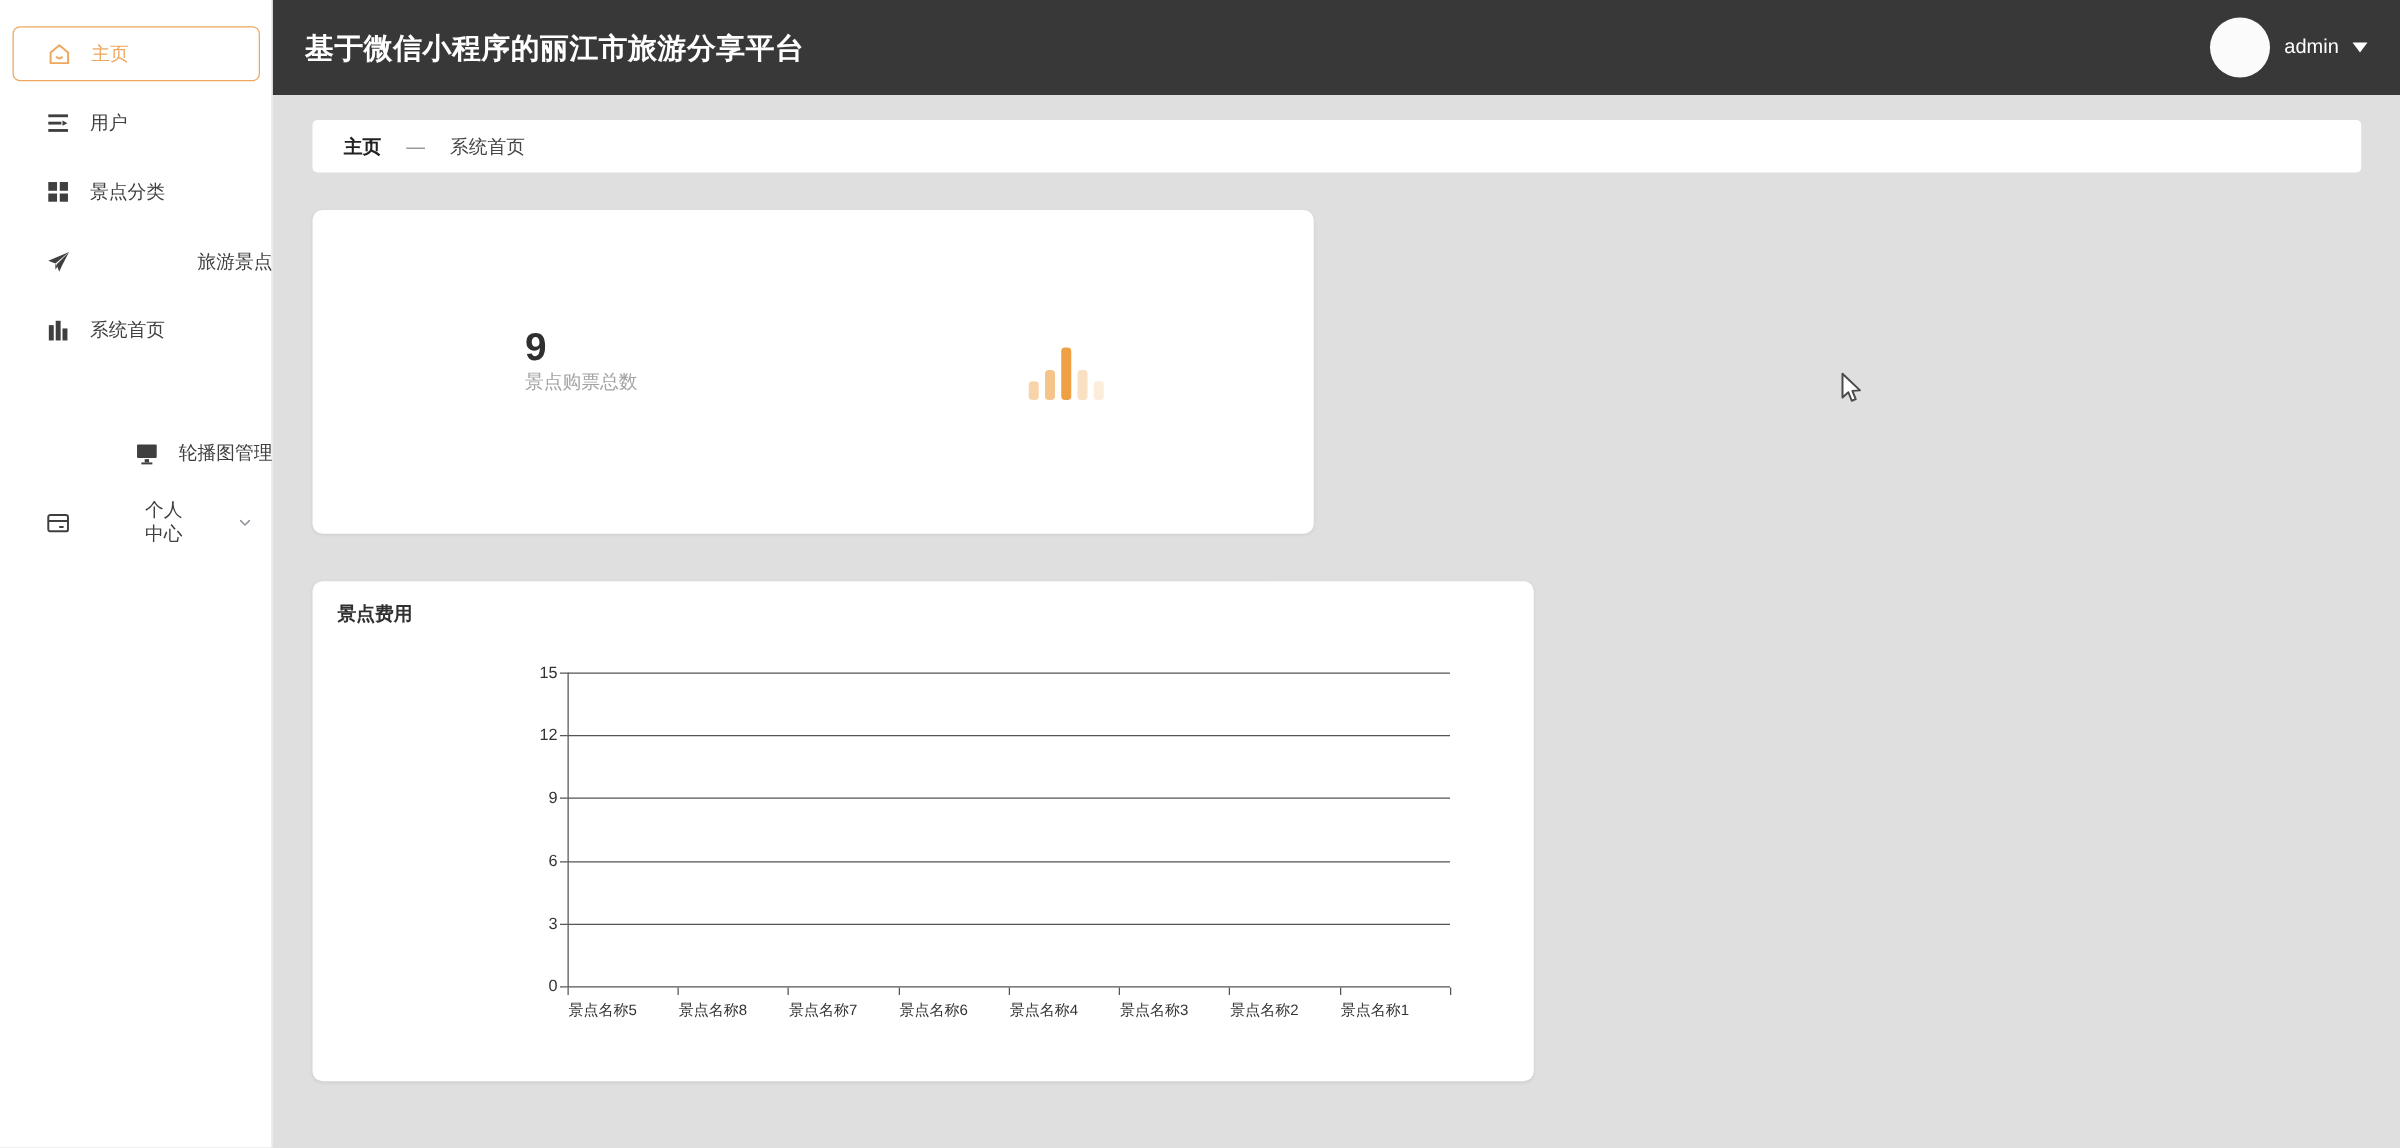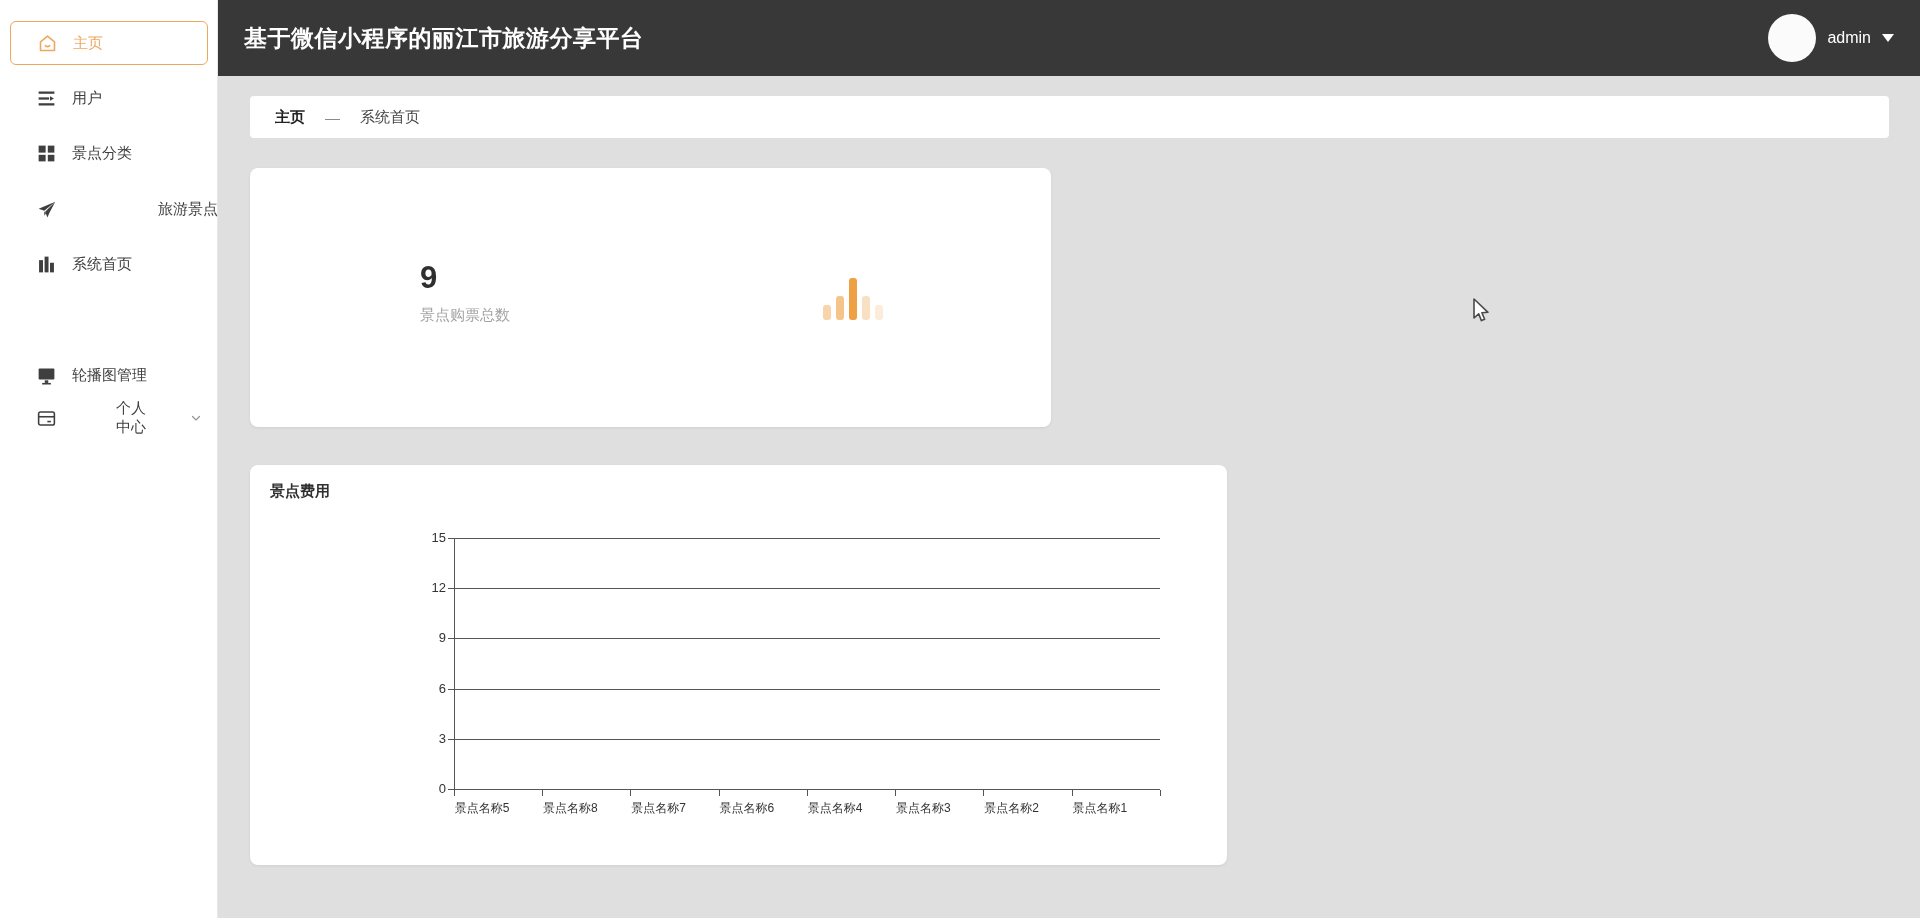--- a/index.html
+++ b/index.html
@@ -38,21 +38,21 @@
     padding:0 25px; font-size:15px; }
   .bc-current { font-weight:bold; color:#222222; }
   .bc-sep { color:#8a8a8a; margin:0 20px; }
   .bc-page { color:#454545; }
 
   .card { position:absolute; background:#ffffff; border-radius:8px;
     box-shadow:0 1px 3px rgba(0,0,0,.07); }
   .stat-card { left:32px; top:92px; width:801px; height:259px; }
   .stat-text { position:absolute; left:170px; top:92px; }
   .stat-value { font-size:31px; font-weight:bold; color:#2f2f2f; }
-  .stat-label { font-size:15px; color:#a3a3a3; margin-top:10px; }
+  .stat-label { font-size:15px; color:#a3a3a3; }
   .stat-bars { position:absolute; left:573px; top:94px; height:58px;
     display:flex; align-items:flex-end; gap:5px; }
   .stat-bars i { display:block; width:8px; border-radius:3px; background:#ef9f44; }
 
   
   .chart-card { left:32px; top:389px; width:977px; height:400px; }
   .chart-title { position:absolute; left:20px; top:17px; font-size:15px;
     font-weight:bold; color:#303030; }
   .plot { position:absolute; left:0; top:0; width:1180px; height:400px; }
   .gridline { position:absolute; left:204px; width:706px; height:1px; background:#555555; }
@@ -121,21 +121,21 @@
       <svg viewBox="0 0 24 24" fill="currentColor">
         <rect x="3.5" y="7" width="4.5" height="14"></rect>
           <rect x="9.8" y="3" width="4.5" height="18"></rect>
         <rect x="16" y="10" width="4.5" height="11"></rect>
       </svg>
     </span>
     <span>系统首页</span>
   </div>
 
 
-  <div class="side-item" style="top:353px;">
+  <div class="side-item" style="top:340px;justify-content:flex-end;">
     <span class="ic">
       <svg viewBox="0 0 24 24" fill="currentColor">
         <rect x="3" y="4" width="18" height="12.5" rx="1"></rect>
           <rect x="10" y="17.5" width="4" height="3"></rect>
         <rect x="7" y="20.5" width="10" height="1.8"></rect>
       </svg>
     </span>
     <span>轮播图管理</span>
   </div>
 

